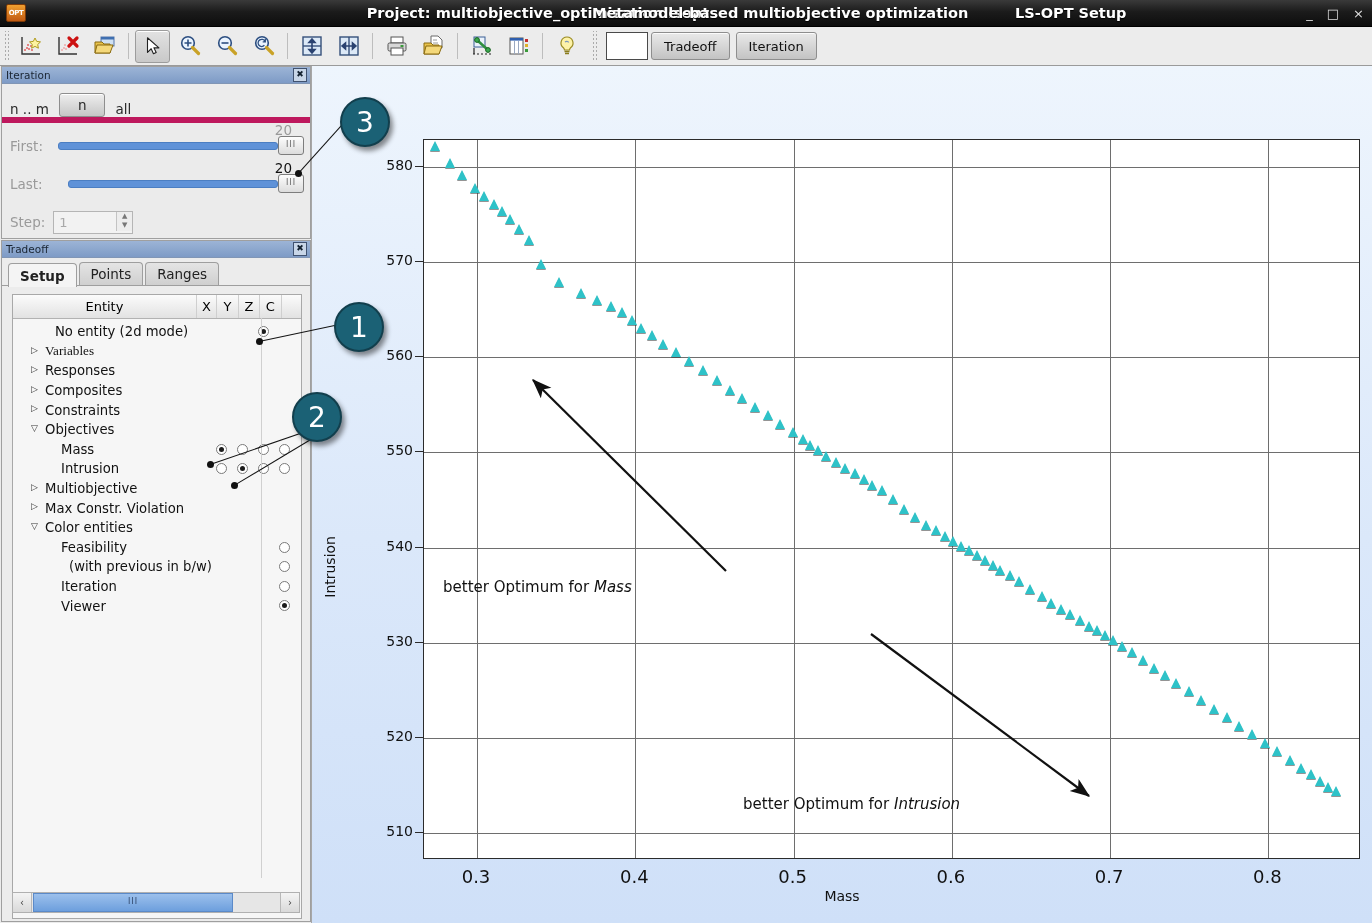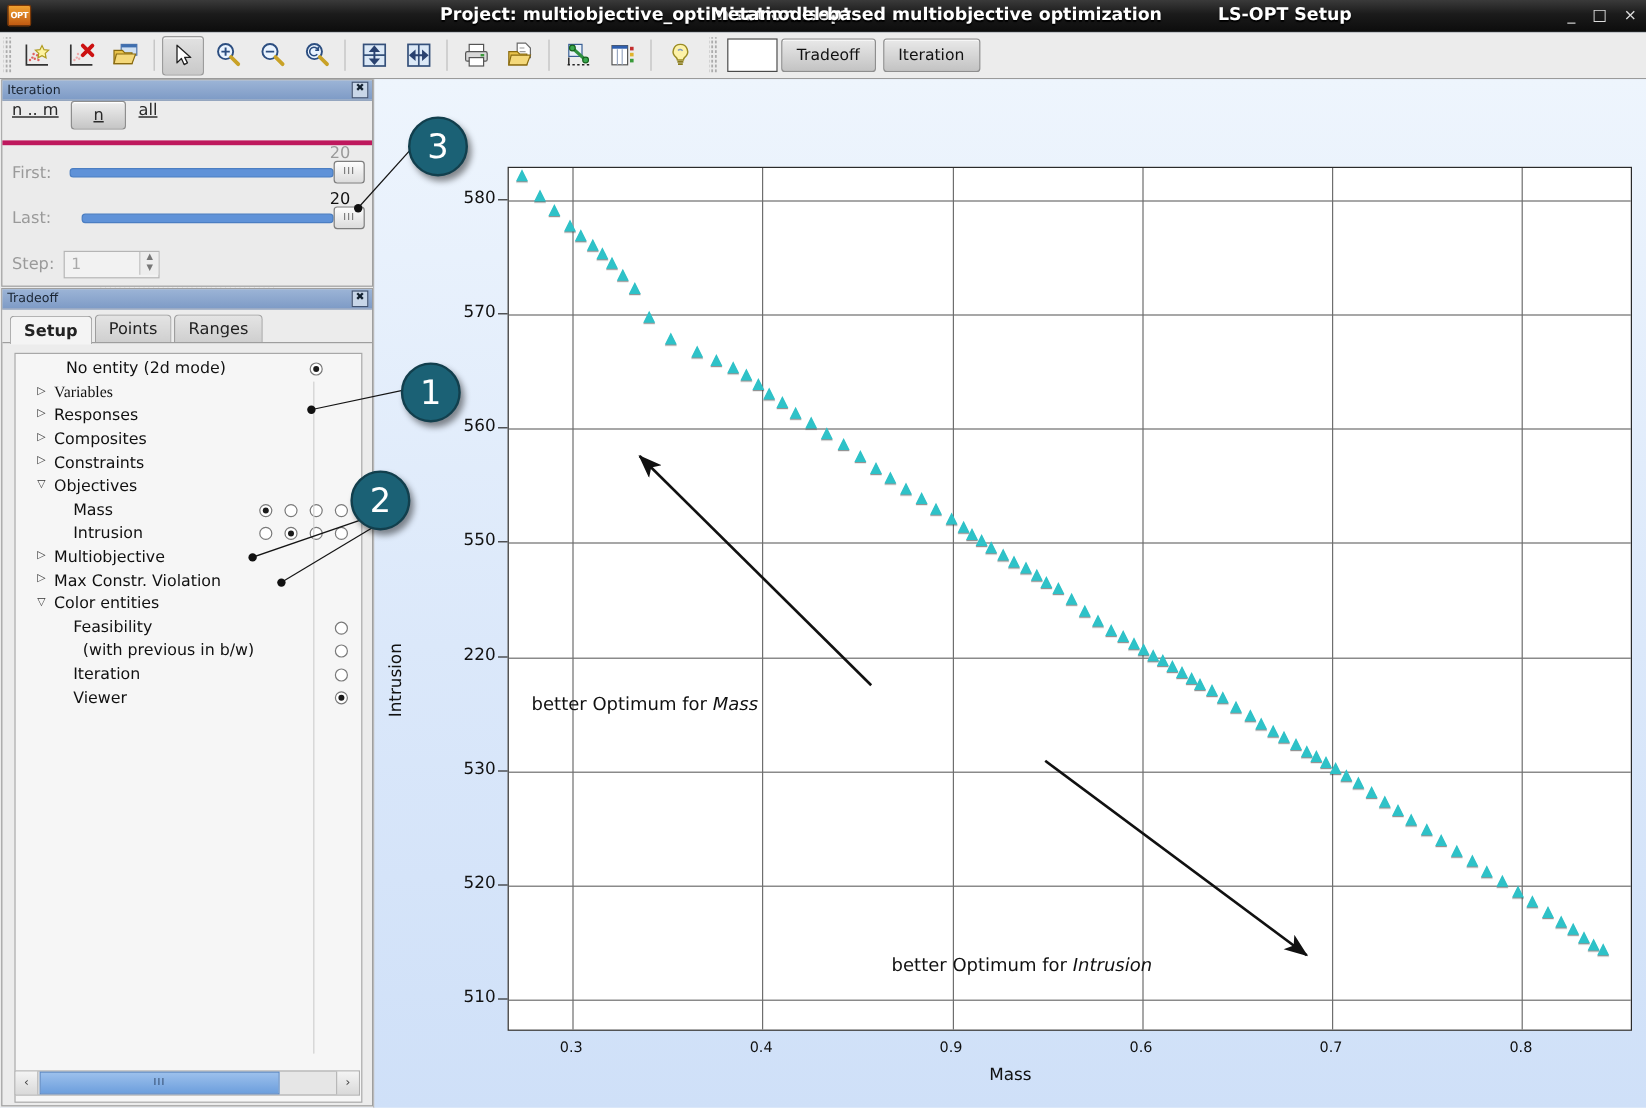--- a/index.html
+++ b/index.html
@@ -62,22 +62,22 @@
     border-right:1px solid #a7a7a7;position:relative;}
   
   .dock-title{
     height:16px;background:linear-gradient(180deg,#9cb4d6,#7e9bc6);
     color:#1a2533;font-size:10.5px;padding:0 4px;display:flex;align-items:center;
     border-bottom:1px solid #8196b5;position:relative;
   }
   .dock-title .x{position:absolute;right:3px;top:1px;width:12px;height:12px;
     border:1px solid #405270;background:#c8d6e8;font-size:9px;line-height:10px;text-align:center;color:#12202f;}
   #iterpanel{border:1px solid #9f9f9f;box-sizing:border-box;}
-  .seg-row{height:33px;display:flex;align-items:flex-start;padding-left:8px;gap:10px;
-    background:#ececec;border-bottom:4px solid #be185d;text-decoration:underline;}
+  .seg-row{height:33px;display:flex;align-items:flex-end;padding-left:8px;gap:10px;
+    background:#ececec;border-bottom:6px solid #be185d;}
   .seg{font-size:13.5px;color:#2a2a2a;}
   .seg.sel{border:1px solid #8e8e8e;border-radius:3px;padding:3px 18px;
     background:linear-gradient(180deg,#eee,#c6c6c6);box-shadow:inset 0 1px 0 #fff;}
   .srow{height:38px;position:relative;}
   .slabel{position:absolute;left:8px;top:9px;font-size:13.5px;color:#9a9a9a;}
   .svalue{position:absolute;right:18px;top:-7px;font-size:13.5px;}
   .svalue.dim{color:#9a9a9a;}
   .svalue.bright{color:#111;}
   .strack{position:absolute;height:6px;border-radius:3px;background:#5f92d8;
     border:1px solid #4b7ec2;top:13px;}
@@ -129,21 +129,21 @@
     background:linear-gradient(180deg,#eef5fd 0%,#dbe8fa 55%,#cfe0f8 100%);
     overflow:hidden;}
   #plot-title{position:absolute;left:0;right:0;top:4px;text-align:center;
     font-size:13.5px;color:#1a1a1a;line-height:18.5px;white-space:pre;}
   #axes{position:absolute;left:111px;top:73px;width:937px;height:720px;
     background:#fff;border:1px solid #2b2b2b;box-sizing:border-box;}
   .gx{position:absolute;top:0;bottom:0;width:1px;background:#6e6e6e;}
   .gy{position:absolute;left:0;right:0;height:1px;background:#6e6e6e;}
   .ytick-lbl{position:absolute;right:1053px;font-size:14px;color:#111;text-align:right;}
   .ytick-mark{position:absolute;width:8px;height:1px;background:#2b2b2b;}
-  .xtick-lbl{position:absolute;font-size:12px;color:#111;text-align:left;transform:translateX(-50%);}
+  .xtick-lbl{position:absolute;font-size:18px;color:#111;text-align:left;transform:translateX(-50%);}
   #ylabel{position:absolute;left:10px;top:470px;font-size:14px;color:#111;
     writing-mode:vertical-rl;transform:rotate(180deg);}
   #xlabel{position:absolute;font-size:14px;color:#111;left:0;right:0;text-align:center;}
   .pt{position:absolute;width:0;height:0;
     border-left:5.5px solid transparent;border-right:5.5px solid transparent;
     border-bottom:10px solid #2ec2c8;
     filter:drop-shadow(0.8px 1px 0.4px rgba(60,60,60,.55));}
   .annot{position:absolute;font-size:15px;color:#111;white-space:nowrap;}
   .annot i{font-style:italic;}
   .badge{position:absolute;width:46px;height:46px;border-radius:50%;
@@ -371,20 +371,28 @@
         <span class="x">✖</span>
       </div>
 
       <div class="tabs">
         <div class="tab sel">Setup</div>
         <div class="tab">Points</div>
         <div class="tab">Ranges</div>
       </div>
 
       <div class="treebox">
+        <div class="thead">
+          <div class="c" style="width:188px;">Entity</div>
+          <div class="c" style="width:20px;">X</div>
+          <div class="c" style="width:21px;">Y</div>
+          <div class="c" style="width:21px;">Z</div>
+          <div class="c" style="width:21px;">C</div>
+          <div class="c" style="width:20px;border-right:none;"></div>
+        </div>
         <div id="tree-rows" style="padding-top:3px;">
             <div class="trow">
               <span class="lbl" style="left: 42px;">No entity (2d mode)</span>
               <span class="radio on" style="left: 245px; top: 4px;"></span>
             </div>
             <div class="trow">
               <span class="arrowtri" style="left: 18px;">▷</span>
               <span class="lbl" style="left: 32px; font-family: Liberation Serif, serif;">Variables</span>
             </div>
             <div class="trow">
@@ -570,32 +578,32 @@
     </div>
 
     <div id="ticklabels">
         <div class="ytick-mark" style="left: 103px; top: 766.333px;"></div>
         <div class="ytick-lbl" style="left: 59px; top: 757.333px; width: 42px; right: auto;">510</div>
         <div class="ytick-mark" style="left: 103px; top: 671.095px;"></div>
         <div class="ytick-lbl" style="left: 59px; top: 662.095px; width: 42px; right: auto;">520</div>
         <div class="ytick-mark" style="left: 103px; top: 575.857px;"></div>
         <div class="ytick-lbl" style="left: 59px; top: 566.857px; width: 42px; right: auto;">530</div>
         <div class="ytick-mark" style="left: 103px; top: 480.619px;"></div>
-        <div class="ytick-lbl" style="left: 59px; top: 471.619px; width: 42px; right: auto;">220</div>
+        <div class="ytick-lbl" style="left: 59px; top: 471.619px; width: 42px; right: auto;">540</div>
         <div class="ytick-mark" style="left: 103px; top: 385.381px;"></div>
         <div class="ytick-lbl" style="left: 59px; top: 376.381px; width: 42px; right: auto;">550</div>
         <div class="ytick-mark" style="left: 103px; top: 290.143px;"></div>
         <div class="ytick-lbl" style="left: 59px; top: 281.143px; width: 42px; right: auto;">560</div>
         <div class="ytick-mark" style="left: 103px; top: 194.905px;"></div>
         <div class="ytick-lbl" style="left: 59px; top: 185.905px; width: 42px; right: auto;">570</div>
         <div class="ytick-mark" style="left: 103px; top: 99.6667px;"></div>
         <div class="ytick-lbl" style="left: 59px; top: 90.6667px; width: 42px; right: auto;">580</div>
         <div class="xtick-lbl" style="left: 164.023px; top: 800px;">0.3</div>
         <div class="xtick-lbl" style="left: 322.3px; top: 800px;">0.4</div>
-        <div class="xtick-lbl" style="left: 480.577px; top: 800px;">0.9</div>
+        <div class="xtick-lbl" style="left: 480.577px; top: 800px;">0.5</div>
         <div class="xtick-lbl" style="left: 638.854px; top: 800px;">0.6</div>
         <div class="xtick-lbl" style="left: 797.131px; top: 800px;">0.7</div>
         <div class="xtick-lbl" style="left: 955.408px; top: 800px;">0.8</div>
       </div>
 
     <svg class="ov" width="1060" height="858">
       <defs>
         <marker id="ah" markerWidth="10" markerHeight="10" refX="8.4" refY="3.4" orient="auto">
           <path d="M0,0 L9,3.4 L0,6.8 L2.2,3.4 z" fill="#111"></path>
         </marker>

